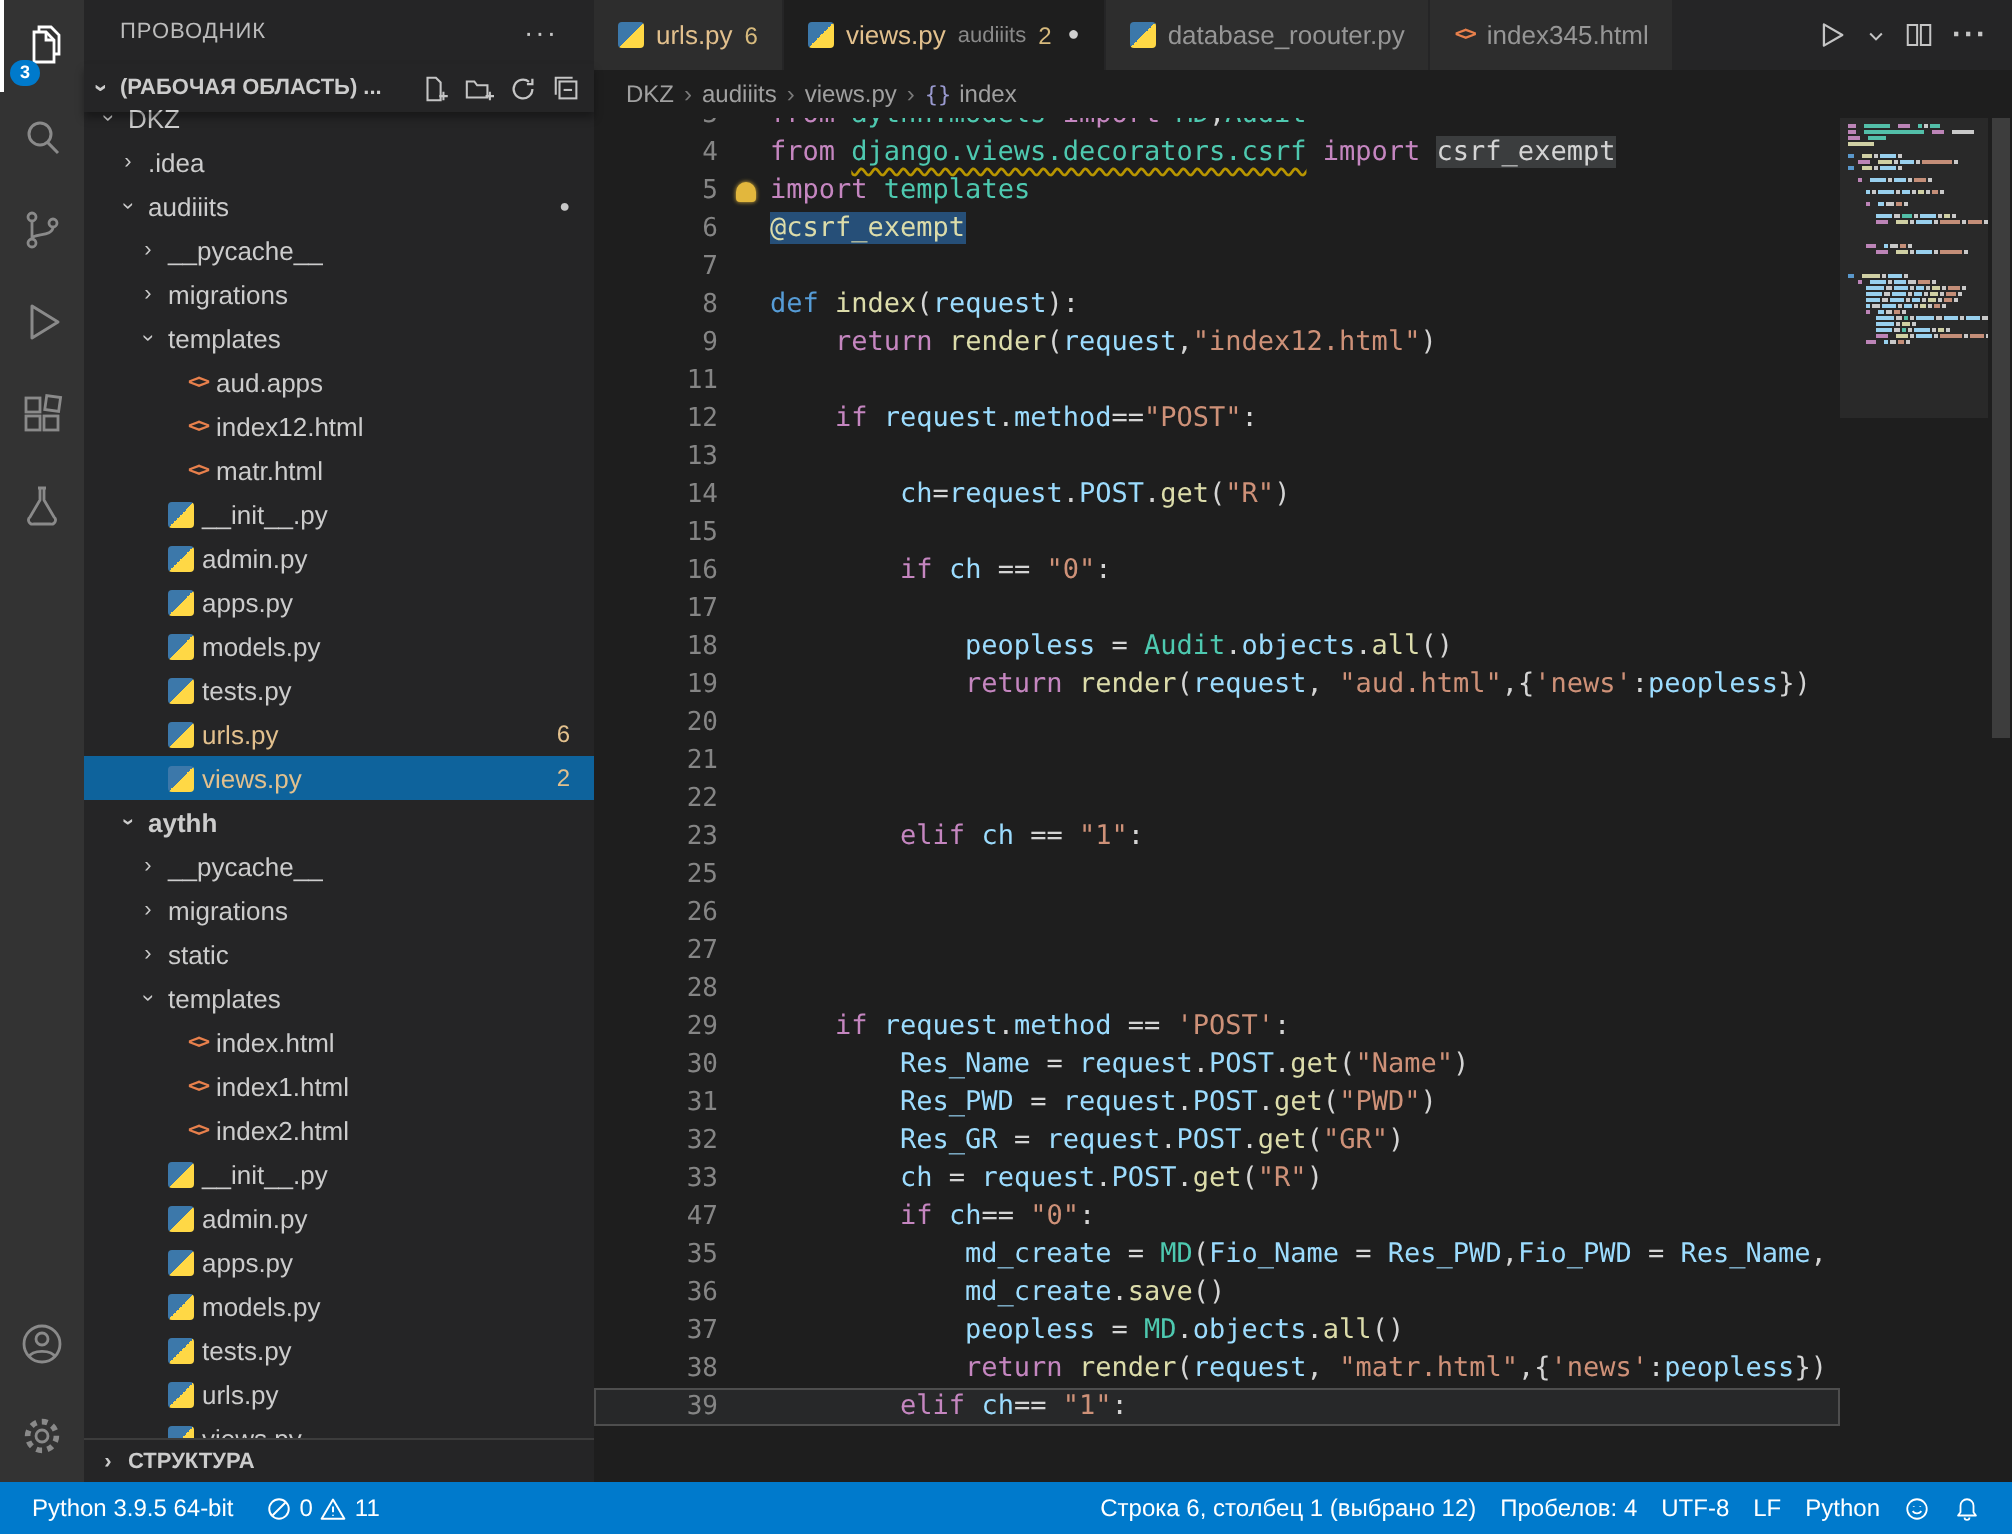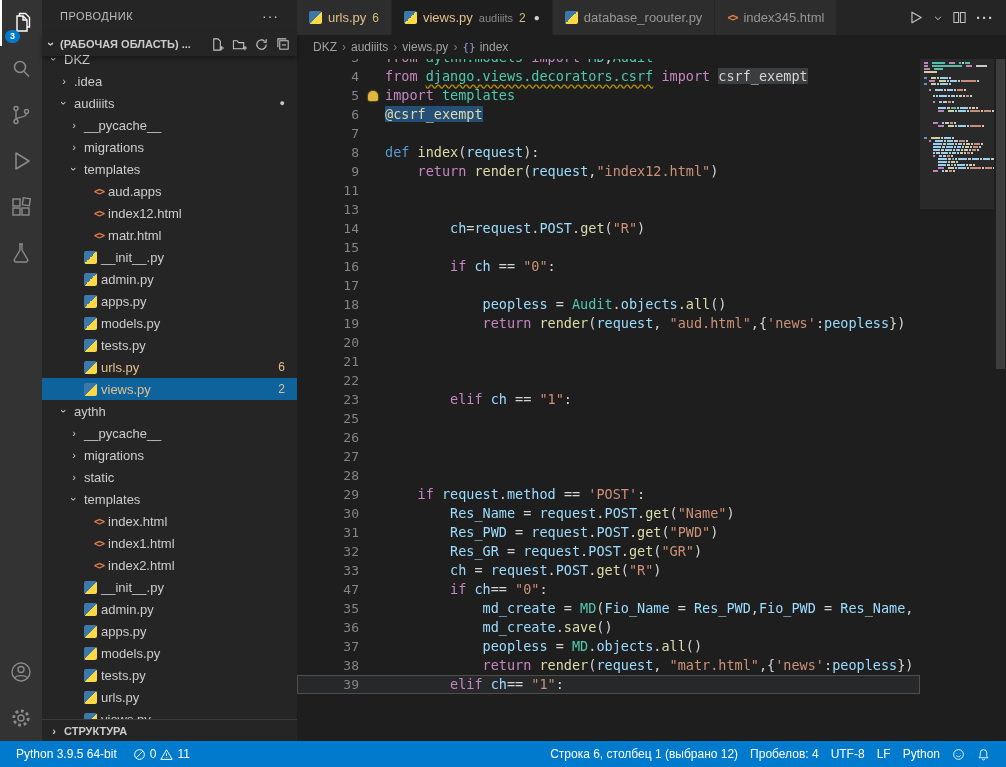--- a/index.html
+++ b/index.html
@@ -249,21 +249,21 @@
             <span class="pyicon"></span>
             <span class="tlabel mod">urls.py</span>
             <span class="tbadge">6</span>
           </div>
           <div class="trow sel" style="padding-left: 26px;">
             <span class="chevspace"></span>
             <span class="pyicon"></span>
             <span class="tlabel mod">views.py</span>
             <span class="tbadge">2</span>
           </div>
-          <div class="trow" style="padding-left: 16px;">
+          <div class="trow" style="padding-left: 16px; font-weight: bold;">
             <span class="chev exp">›</span>
             <span class="tlabel">aythh</span>
           </div>
           <div class="trow" style="padding-left: 26px;">
             <span class="chev">›</span>
             <span class="tlabel">__pycache__</span>
           </div>
           <div class="trow" style="padding-left: 26px;">
             <span class="chev">›</span>
             <span class="tlabel">migrations</span>
@@ -393,20 +393,21 @@
         <div class="codearea">
           <div class="codelines">
               <div class="cline"><span class="lnum">3</span><span class="ltext"><span class="tk-kw">from</span><span class="tk-pl"> </span><span class="tk-cls">aythh.models</span><span class="tk-pl"> </span><span class="tk-kw">import</span><span class="tk-pl"> </span><span class="tk-cls">MD</span><span class="tk-pl">,</span><span class="tk-cls">Audit</span></span></div>
               <div class="cline"><span class="lnum">4</span><span class="ltext"><span class="tk-kw">from</span><span class="tk-pl"> </span><span class="tk-link">django.views.decorators.csrf</span><span class="tk-pl"> </span><span class="tk-kw">import</span><span class="tk-pl"> </span><span class="tk-pl tk-hl">csrf_exempt</span></span></div>
               <div class="cline"><span class="lnum">5</span><span class="ltext"><span class="tk-kw">import</span><span class="tk-pl"> </span><span class="tk-cls">templates</span></span><span class="bulb"></span></div>
               <div class="cline"><span class="lnum">6</span><span class="ltext"><span class="tk-fn tk-sel">@csrf_exempt</span></span></div>
               <div class="cline"><span class="lnum">7</span><span class="ltext"></span></div>
               <div class="cline"><span class="lnum">8</span><span class="ltext"><span class="tk-def">def</span><span class="tk-pl"> </span><span class="tk-fn">index</span><span class="tk-pl">(</span><span class="tk-var">request</span><span class="tk-pl">):</span></span></div>
               <div class="cline"><span class="lnum">9</span><span class="ltext"><span class="tk-pl">    </span><span class="tk-kw">return</span><span class="tk-pl"> </span><span class="tk-fn">render</span><span class="tk-pl">(</span><span class="tk-var">request</span><span class="tk-pl">,</span><span class="tk-str">"index12.html"</span><span class="tk-pl">)</span></span></div>
               <div class="cline"><span class="lnum">11</span><span class="ltext"></span></div>
+              <div class="cline"><span class="lnum">12</span><span class="ltext"><span class="tk-pl">    </span><span class="tk-kw">if</span><span class="tk-pl"> </span><span class="tk-var">request</span><span class="tk-pl">.</span><span class="tk-var">method</span><span class="tk-pl">==</span><span class="tk-str">"POST"</span><span class="tk-pl">:</span></span></div>
               <div class="cline"><span class="lnum">13</span><span class="ltext"></span></div>
               <div class="cline"><span class="lnum">14</span><span class="ltext"><span class="tk-pl">        </span><span class="tk-var">ch</span><span class="tk-pl">=</span><span class="tk-var">request</span><span class="tk-pl">.</span><span class="tk-var">POST</span><span class="tk-pl">.</span><span class="tk-fn">get</span><span class="tk-pl">(</span><span class="tk-str">"R"</span><span class="tk-pl">)</span></span></div>
               <div class="cline"><span class="lnum">15</span><span class="ltext"></span></div>
               <div class="cline"><span class="lnum">16</span><span class="ltext"><span class="tk-pl">        </span><span class="tk-kw">if</span><span class="tk-pl"> </span><span class="tk-var">ch</span><span class="tk-pl"> == </span><span class="tk-str">"0"</span><span class="tk-pl">:</span></span></div>
               <div class="cline"><span class="lnum">17</span><span class="ltext"></span></div>
               <div class="cline"><span class="lnum">18</span><span class="ltext"><span class="tk-pl">            </span><span class="tk-var">peopless</span><span class="tk-pl"> = </span><span class="tk-cls">Audit</span><span class="tk-pl">.</span><span class="tk-var">objects</span><span class="tk-pl">.</span><span class="tk-fn">all</span><span class="tk-pl">()</span></span></div>
               <div class="cline"><span class="lnum">19</span><span class="ltext"><span class="tk-pl">            </span><span class="tk-kw">return</span><span class="tk-pl"> </span><span class="tk-fn">render</span><span class="tk-pl">(</span><span class="tk-var">request</span><span class="tk-pl">, </span><span class="tk-str">"aud.html"</span><span class="tk-pl">,{</span><span class="tk-str">'news'</span><span class="tk-pl">:</span><span class="tk-var">peopless</span><span class="tk-pl">})</span></span></div>
               <div class="cline"><span class="lnum">20</span><span class="ltext"></span></div>
               <div class="cline"><span class="lnum">21</span><span class="ltext"></span></div>
               <div class="cline"><span class="lnum">22</span><span class="ltext"></span></div>

